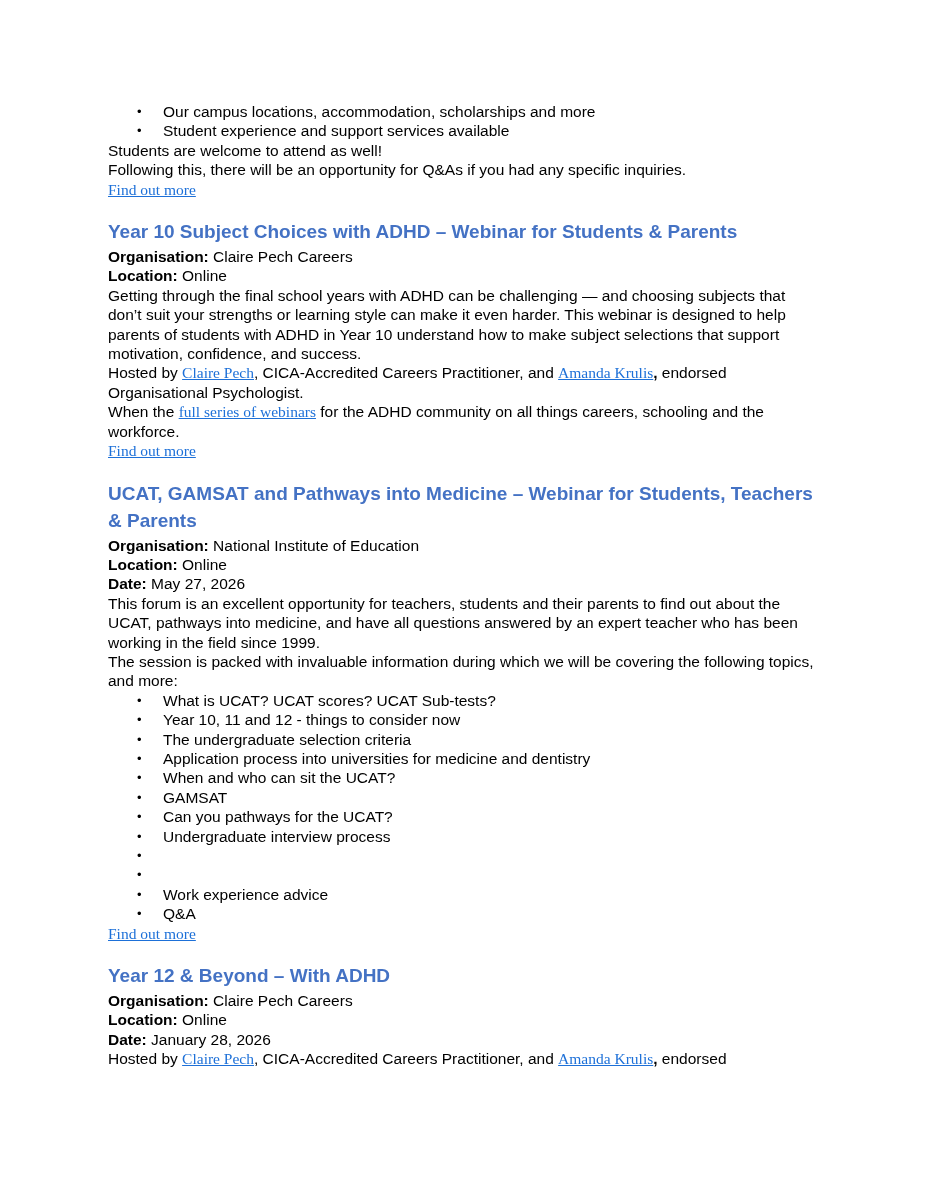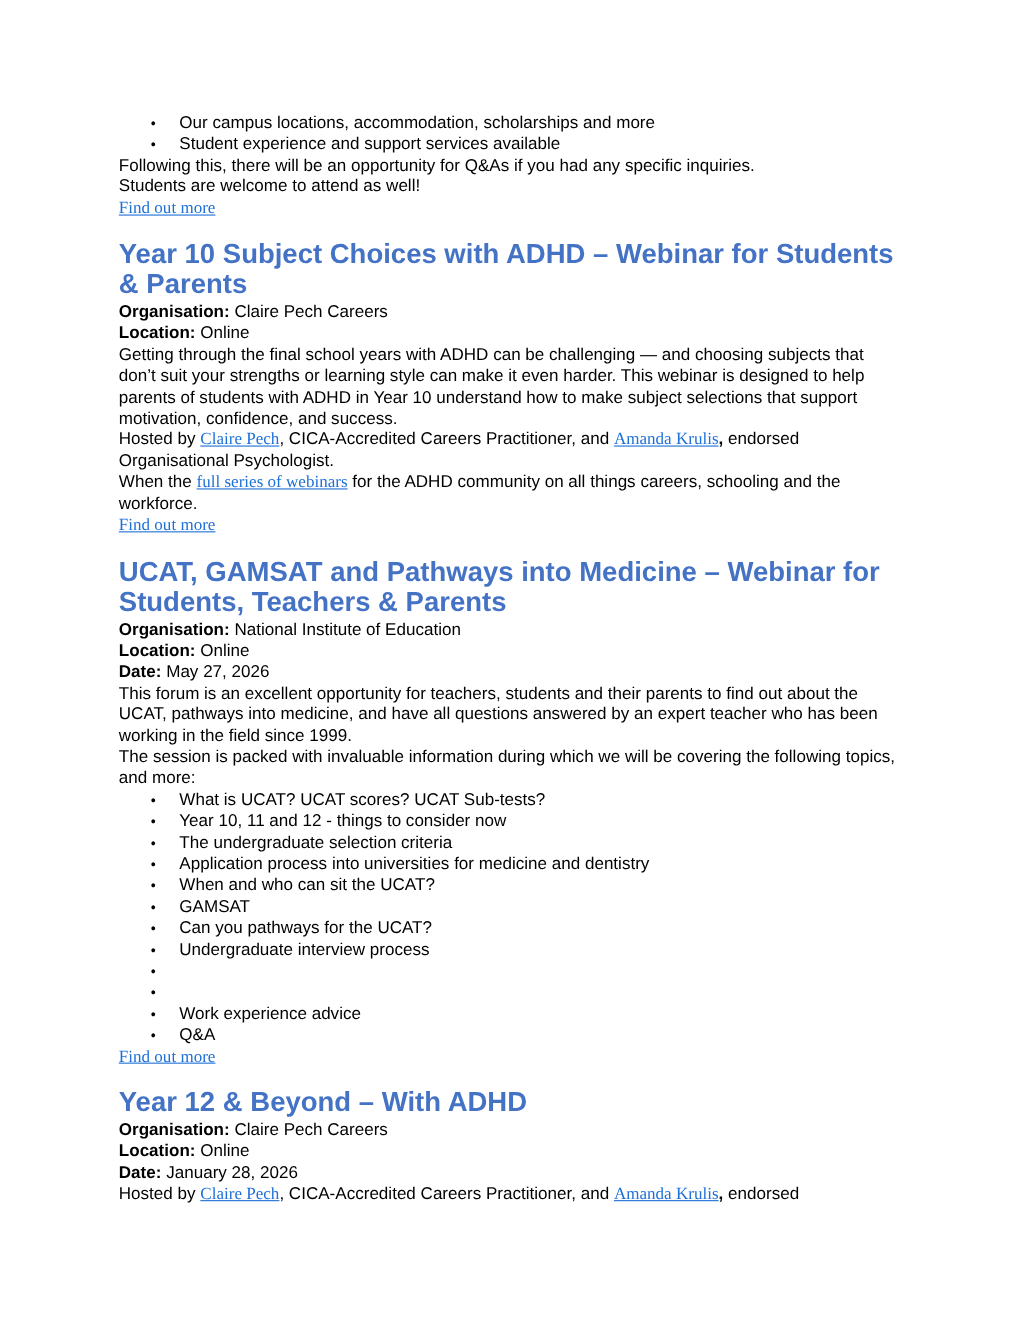--- a/index.html
+++ b/index.html
@@ -25,21 +25,21 @@
     line-height: 19.4px;
     color: var(--text-color);
   }
   .content { width: 100%; }
   p.para, p.meta, p.link-line {
     margin: 0;
     padding: 0;
   }
   h2.event-heading {
     margin: 19px 0 2px 0;
-    font-size: 25px;
+    font-size: 19px;
     line-height: 27px;
     font-weight: bold;
     color: var(--heading-color);
   }
   .meta .meta-label { font-weight: bold; }
   ul.bullet-list {
     list-style: none;
     margin: 0;
     padding: 0 0 0 29px;
   }
@@ -69,22 +69,22 @@
       <ul class="bullet-list">
         <li>
           <span class="bullet-glyph">•</span>
           <span class="bullet-text">Our campus locations, accommodation, scholarships and more</span>
         </li>
         <li>
           <span class="bullet-glyph">•</span>
           <span class="bullet-text">Student experience and support services available</span>
         </li>
       </ul>
+      <p class="para"><span class="text-run">Students are welcome to attend as well!</span></p>
       <p class="para"><span class="text-run">Following this, there will be an opportunity for Q&amp;As if you had any specific inquiries.</span></p>
-      <p class="para"><span class="text-run">Students are welcome to attend as well!</span></p>
       <p class="link-line"><a class="doc-link" href="#">Find out more</a></p>
       <h2 class="event-heading">Year 10 Subject Choices with ADHD – Webinar for Students &amp; Parents</h2>
       <p class="meta"><span class="meta-label">Organisation:</span> <span class="meta-value">Claire Pech Careers</span></p>
       <p class="meta"><span class="meta-label">Location:</span> <span class="meta-value">Online</span></p>
       <p class="para"><span class="text-run">Getting through the final school years with ADHD can be challenging — and choosing subjects that don’t suit your strengths or learning style can make it even harder. This webinar is designed to help parents of students with ADHD in Year 10 understand how to make subject selections that support motivation, confidence, and success.</span></p>
       <p class="para"><span class="text-run">Hosted by </span><a class="doc-link" href="#">Claire Pech</a><span class="text-run">, CICA-Accredited Careers Practitioner, and </span><a class="doc-link" href="#">Amanda Krulis</a><span class="bold-run">,</span><span class="text-run"> endorsed Organisational Psychologist.</span></p>
       <p class="para"><span class="text-run">When the </span><a class="doc-link" href="#">full series of webinars</a><span class="text-run"> for the ADHD community on all things careers, schooling and the workforce.</span></p>
       <p class="link-line"><a class="doc-link" href="#">Find out more</a></p>
       <h2 class="event-heading">UCAT, GAMSAT and Pathways into Medicine – Webinar for Students, Teachers &amp; Parents</h2>
       <p class="meta"><span class="meta-label">Organisation:</span> <span class="meta-value">National Institute of Education</span></p>

